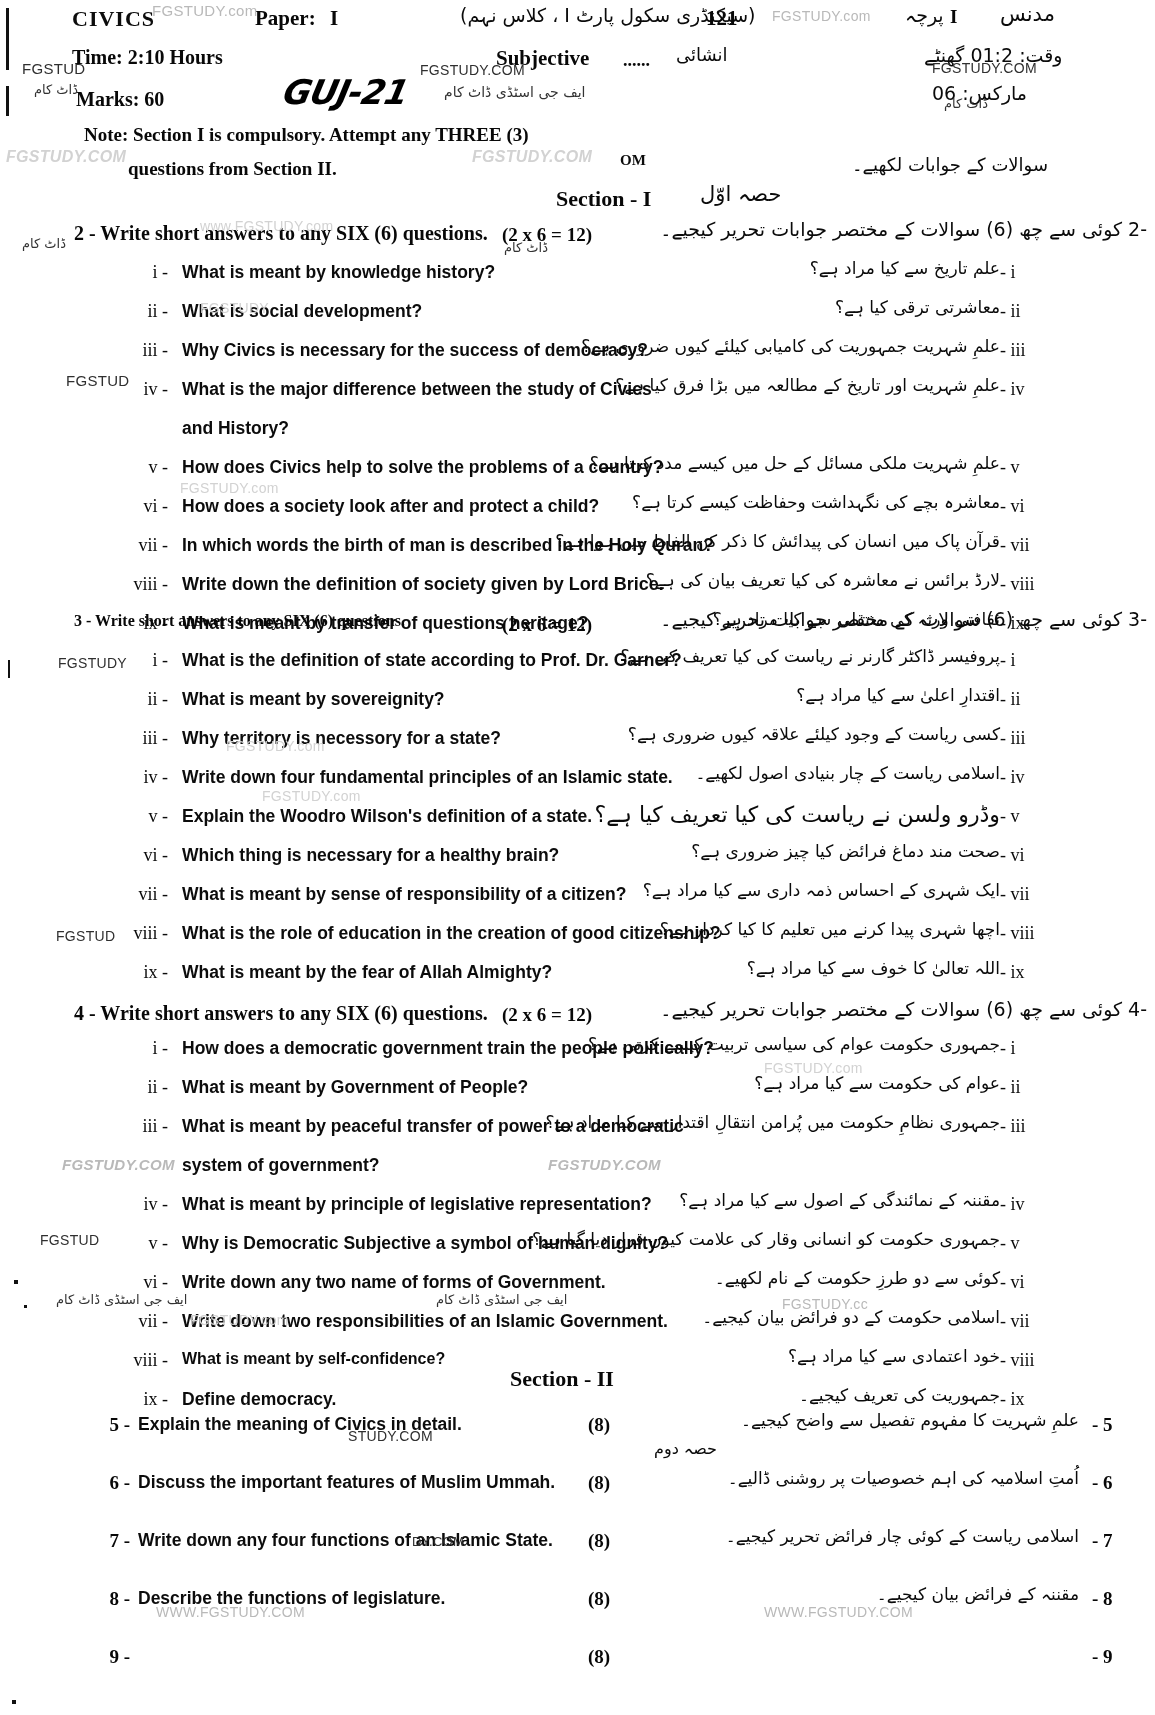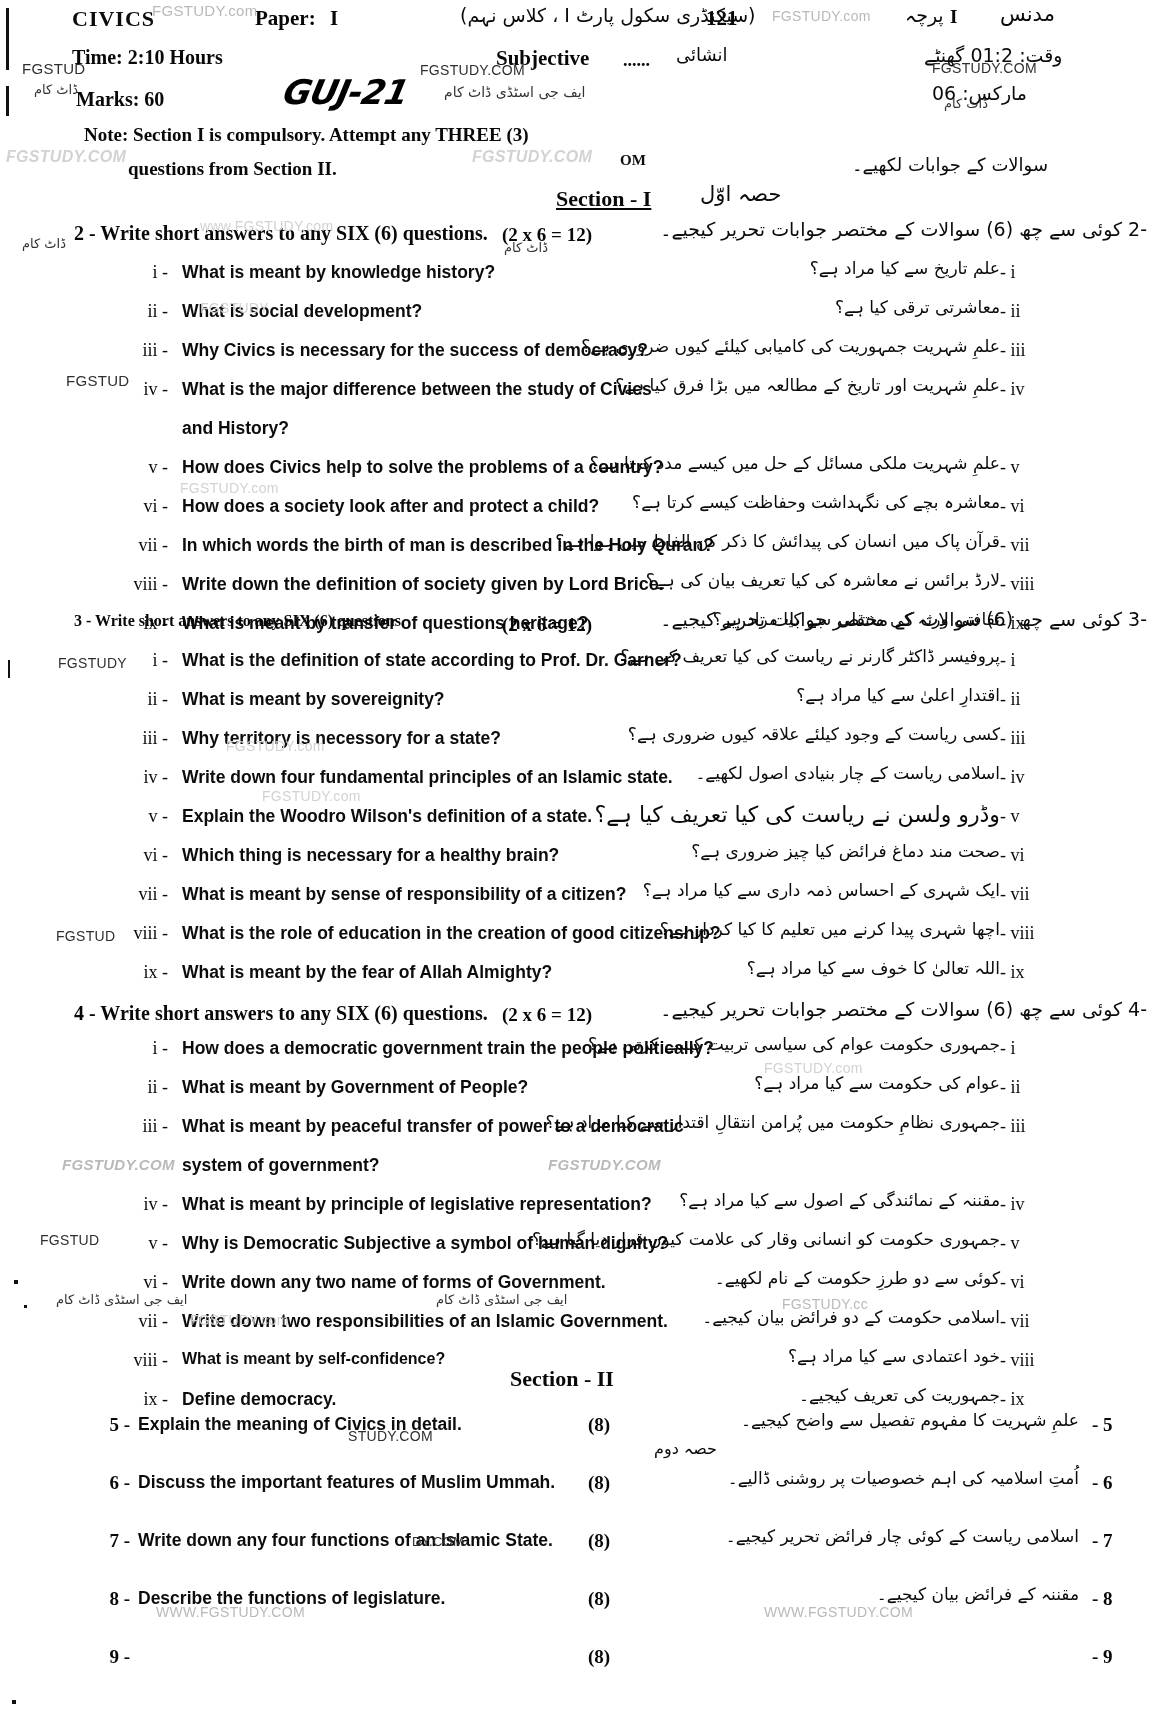--- a/index.html
+++ b/index.html
@@ -94,21 +94,21 @@
   <div class="abs urd" style="left:932px;top:82px;font-size:19px;">مارکس: 60</div>
 
   <div class="stamp" style="left:284px;top:72px;font-size:34px;">GUJ-21</div>
 
   <div class="abs engserif" style="left:84px;top:124px;font-size:19px;">Note:  Section I is compulsory.  Attempt any THREE (3)</div>
   <div class="abs engserif" style="left:128px;top:158px;font-size:19px;">questions from Section II.</div>
 
   <div class="abs urd" style="left:852px;top:154px;font-size:18px;">سوالات کے جوابات لکھیے۔</div>
   <div class="abs eng" style="left:620px;top:152px;font-size:15px;font-family:'Liberation Serif',serif;">OM</div>
 
-  <div class="abs engserif" style="left:556px;top:186px;font-size:22px;text-decoration:underline;">Section - I</div>
+  <div class="abs engserif" style="left:556px;top:186px;font-size:22px;">Section - I</div>
   <div class="abs urd" style="left:700px;top:182px;font-size:21px;">حصہ اوّل</div>
 
   <div id="qblocks">
       <div class="abs engserif line-q" style="left: 74px; top: 222px; font-size: 20px;">2 - Write short answers to any SIX (6) questions.</div>
       <div class="abs engserif" style="left: 502px; top: 224px; font-size: 19px;">(2 x 6 = 12)</div>
       <div class="abs urd" style="right: 8px; top: 218px; font-size: 19px;">-2 کوئی سے چھ (6) سوالات کے مختصر جوابات تحریر کیجیے۔</div>
       <div class="abs roman" style="left: 0px; width: 168px; text-align: right; top: 262px; font-size: 18px;">i -</div>
       <div class="abs eng line-q" style="left: 182px; top: 262px; font-size: 17.5px;">What is meant by knowledge history?</div>
       <div class="abs roman" style="left: 1000px; width: 60px; text-align: left; top: 262px; font-size: 18px;">- i</div>
       <div class="abs urd" style="right: 155px; top: 258px; font-size: 17px;">علم تاریخ سے کیا مراد ہے؟</div>

